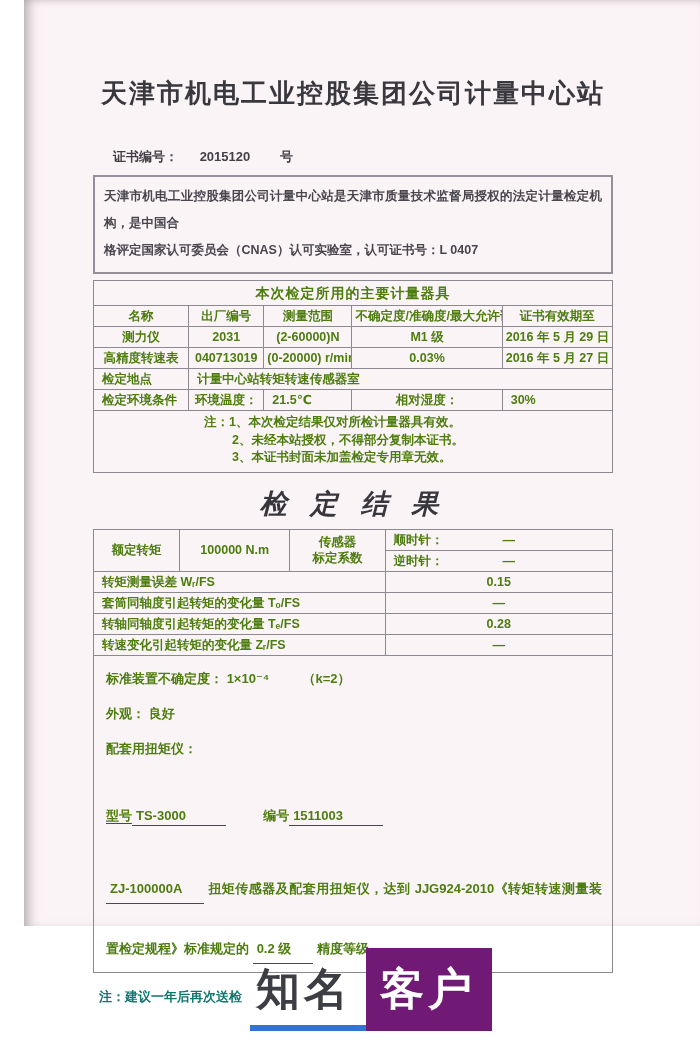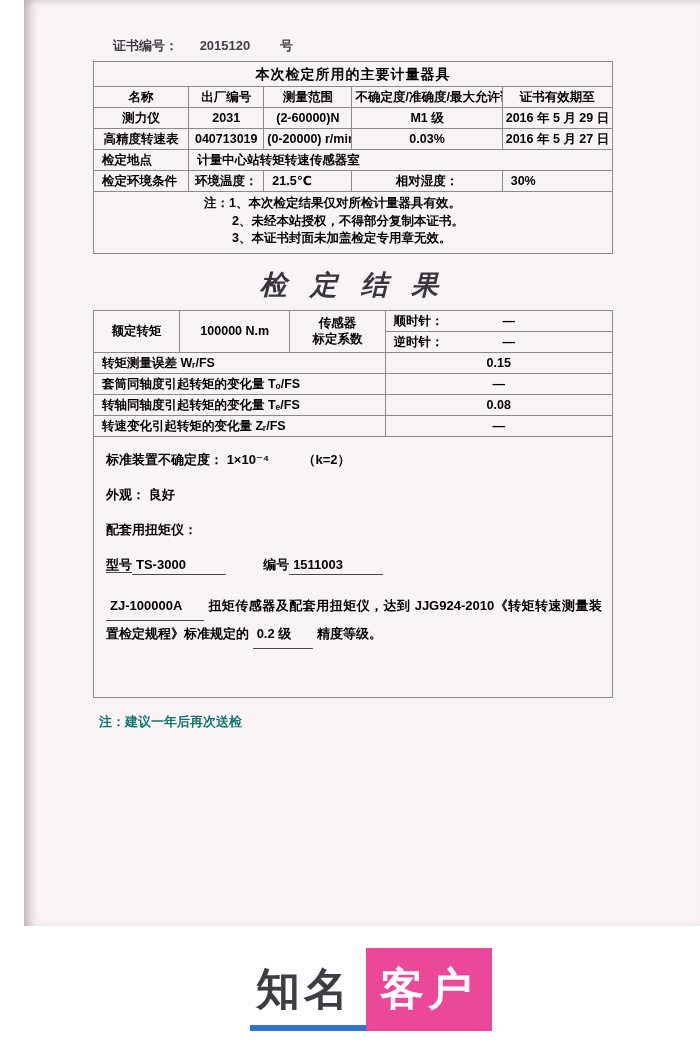--- a/index.html
+++ b/index.html
@@ -19,41 +19,41 @@
     letter-spacing:2px;color:#3a383f;white-space:nowrap;
   }
   .cert-line{margin-top:37px;padding-left:20px;font-size:13px;font-weight:bold;}
   .cert-line .v{margin:0 26px 0 18px;}
   .intro-box{
     margin-top:9px;border:2px solid #95909a;padding:6px 9px 8px;
     font-size:12.5px;font-weight:bold;line-height:27px;text-align:justify;color:#48454d;
   }
   table{border-collapse:collapse;width:100%;table-layout:fixed;}
   td{
-    border:1px solid #8d8991;font-size:12.5px;font-weight:bold;color:#000000;
+    border:1px solid #8d8991;font-size:12.5px;font-weight:bold;color:#4d7c0f;
     padding:2px 3px;text-align:center;line-height:16px;overflow:hidden;white-space:nowrap;
   }
   .tbl{margin-top:6px;}
   .caption-cell{font-size:14px;letter-spacing:1px;padding:4px 0;}
   td.l{text-align:left;padding-left:8px;}
   .notes-cell{text-align:left;line-height:17.5px;padding:3px 0 5px;}
   .notes-cell div{white-space:nowrap;}
   .note-1{padding-left:110px;}
   .note-2{padding-left:138px;}
   .note-3{padding-left:138px;}
   .result-title{
     margin:13px 0 7px;text-align:center;font-size:27px;font-weight:bold;
     letter-spacing:8px;color:#38363d;white-space:nowrap;font-style:italic;
   }
   .bigcell{
     height:238px;vertical-align:top;text-align:left;padding:14px 10px 8px 12px;
     font-size:13px;line-height:17px;white-space:normal;
   }
   .bigcell .row-space{margin-bottom:18px;white-space:nowrap;}
-  .uline{border-bottom:1.5px solid #4a474e;}
+  .uline{border-bottom:1.5px solid #4a474e;margin-top:32px;}
   .pad-r{display:inline-block;padding:0 40px 1px 4px;}
   .pad-s{display:inline-block;padding:0 22px 1px 4px;}
   .gap{display:inline-block;width:52px;}
   .concl{line-height:26px;text-align:justify;}
   .footnote{margin-top:15px;padding-left:6px;font-size:13px;font-weight:bold;color:#0f766e;}
   .footer{
     position:absolute;left:0;top:948px;width:700px;
     display:flex;justify-content:center;align-items:stretch;margin-left:21px;
   }
   .footer-plain{
@@ -65,27 +65,32 @@
     color:#ffffff;font-size:44px;font-weight:bold;letter-spacing:4px;
     padding:10px 16px 10px 14px;display:flex;align-items:center;
   }
 </style>
 </head>
 <body>
 
 <div class="paper">
   <div class="content">
 
+    <div class="doc-title">天津市机电工业控股集团公司计量中心站</div>
 
     <div class="cert-line">
       <span>证书编号：</span>
       <span class="v">2015120</span>
       <span>号</span>
     </div>
 
+    <div class="intro-box">
+      <div>天津市机电工业控股集团公司计量中心站是天津市质量技术监督局授权的法定计量检定机构，是中国合</div>
+      <div>格评定国家认可委员会（CNAS）认可实验室，认可证书号：L 0407</div>
+    </div>
 
     <table class="tbl">
       <colgroup>
           <col style="width:95px">
           <col style="width:75px">
           <col style="width:88px">
           <col style="width:150px">
           <col style="width:110px">
         </colgroup>
       <tbody>
@@ -167,21 +172,21 @@
       <tr>
         <td colspan="3" class="l">转矩测量误差 Wᵣ/FS</td>
         <td>0.15</td>
       </tr>
       <tr>
         <td colspan="3" class="l">套筒同轴度引起转矩的变化量 Tₒ/FS</td>
         <td>—</td>
       </tr>
       <tr>
         <td colspan="3" class="l">转轴同轴度引起转矩的变化量 Tₑ/FS</td>
-        <td>0.08</td>
+        <td>0.28</td>
       </tr>
       <tr>
         <td colspan="3" class="l">转速变化引起转矩的变化量 Zᵣ/FS</td>
         <td>—</td>
       </tr>
       <tr>
         <td colspan="4" class="bigcell">
           <div class="row-space">
             <span>标准装置不确定度：</span>
             <span>1×10⁻⁴</span>
@@ -209,14 +214,14 @@
     </tbody>
       </table>
 
     <div class="footnote">注：建议一年后再次送检</div>
 
   </div>
 </div>
 
 <div class="footer">
   <div class="footer-plain" style="border-bottom-color: rgb(50, 115, 214);">知名</div>
-  <div class="footer-highlight" style="background: #ec4899;">客户</div>
+  <div class="footer-highlight" style="background: #701a75;">客户</div>
 </div>
 
 </body></html>

